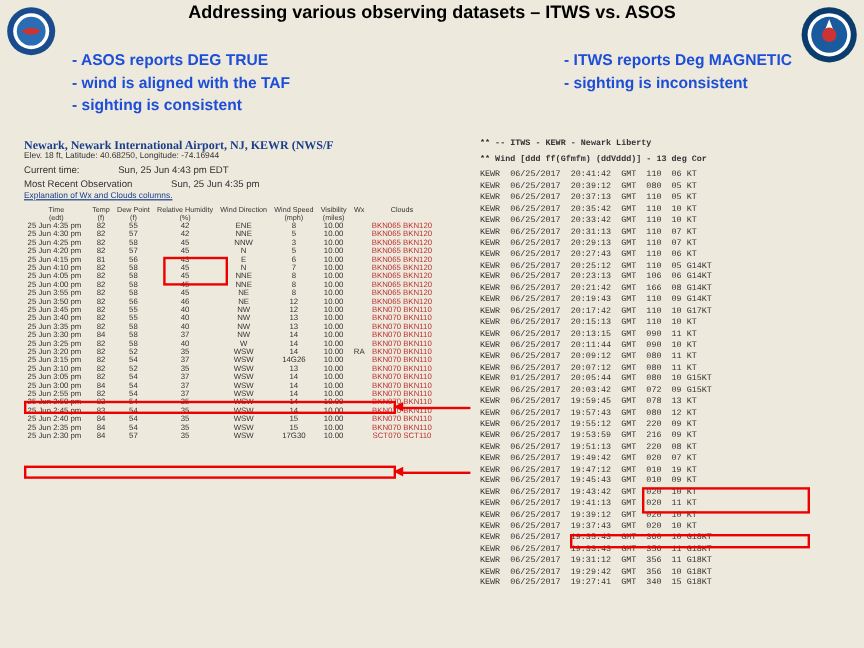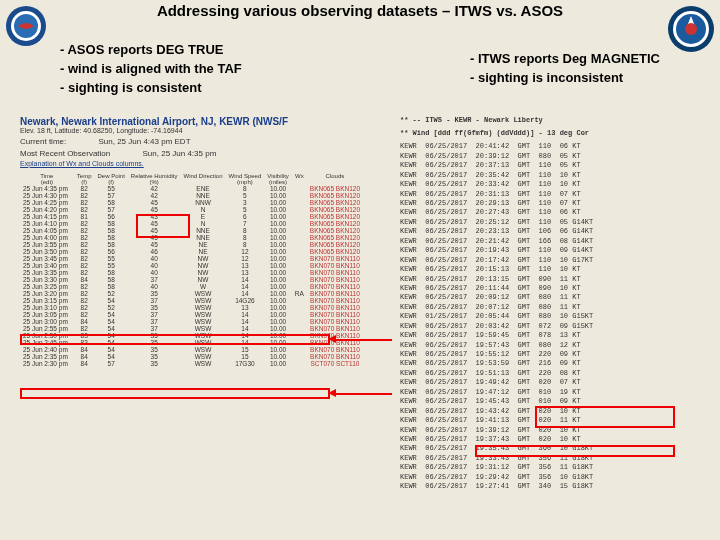--- a/index.html
+++ b/index.html
@@ -31,32 +31,31 @@
     font-size: 15px;
     color: #000;
     padding-top: 2px;
   }
   .bullets {
     display: flex;
     justify-content: space-between;
     padding: 22px 60px 0 60px;
     font-weight: bold;
     font-size: 13px;
-    color: #000000;
-    align-items: center;
+    color: #1d4ed8;
   }
   .bullets .col { line-height: 1.45; }
   .panels {
     display: flex;
     gap: 10px;
     padding: 18px 10px 0 20px;
   }
   .panel-left { width: 370px; }
   .panel-right { width: 300px; font-family: "Courier New", monospace; font-size: 7px; line-height: 1.35; color: #333; position: relative; }
-  .station-name { color: #1a3e8b; font-weight: bold; font-size: 10px; font-family: Liberation Sans, sans-serif; }
+  .station-name { color: #1a3e8b; font-weight: bold; font-size: 10px; font-family: Liberation Serif, serif; }
   .station-sub { color: #333; font-size: 7px; font-family: Arial, sans-serif; }
   .current-time, .recent-obs { font-family: Arial, sans-serif; font-size: 8px; color: #333; margin-top: 3px; }
   .current-time span.v, .recent-obs span.v { display: inline-block; margin-left: 30px; }
   .explain { color: #1a3e8b; font-size: 7px; font-family: Arial, sans-serif; text-decoration: underline; margin-top: 2px; }
   table.obs {
     font-family: Arial, sans-serif;
     font-size: 6.5px;
     color: #333;
     border-collapse: collapse;
     margin-top: 6px;

